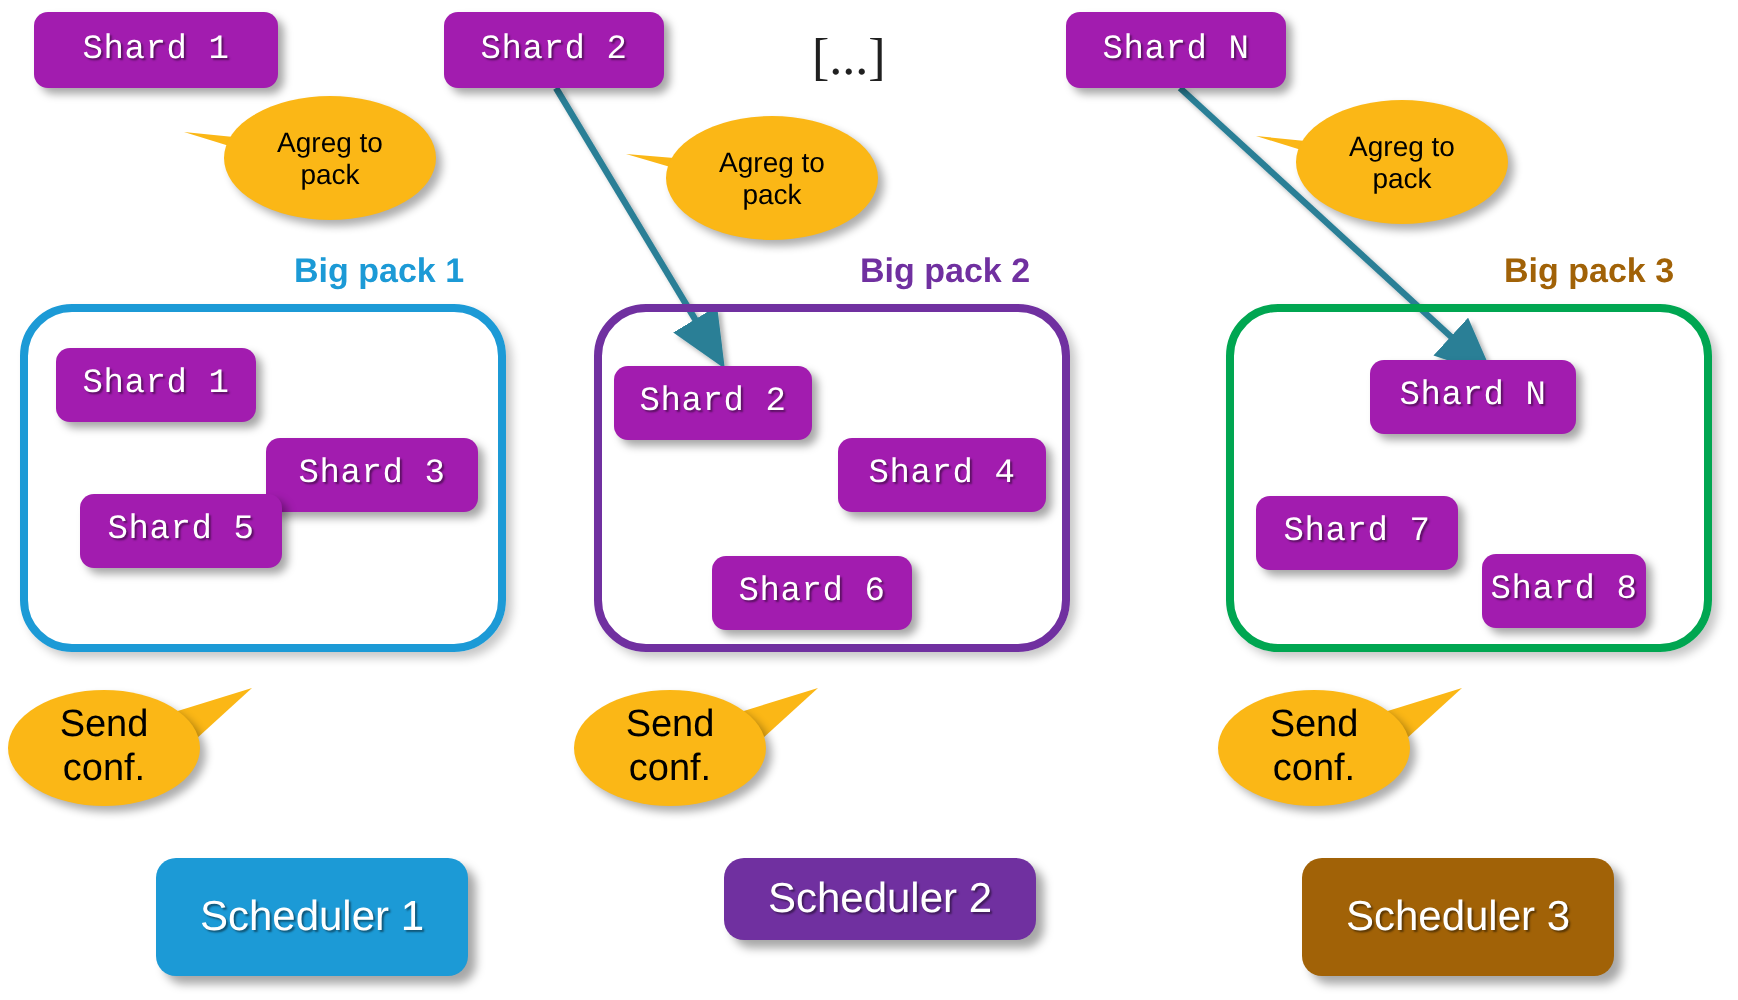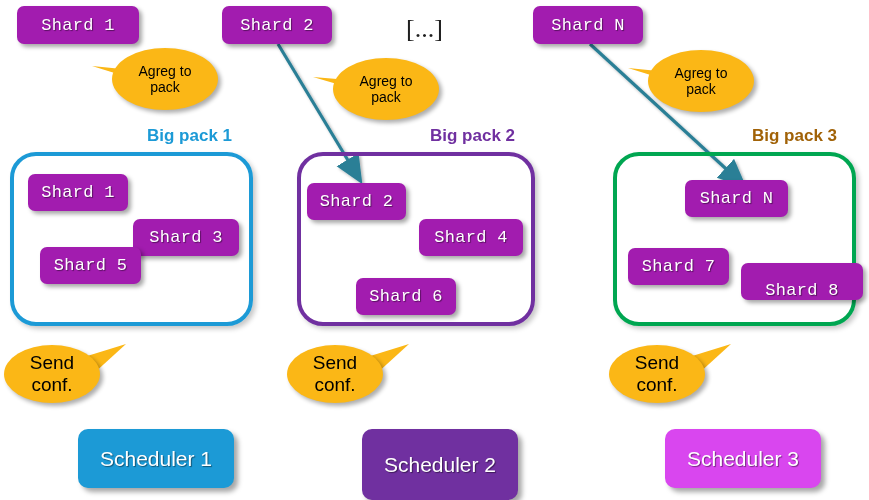--- a/index.html
+++ b/index.html
@@ -231,37 +231,37 @@
   </div>
 
   <div class="pack-label" style="left:752px; top:126px; color:#a16207;">Big pack 3</div>
   <div class="pack" style="left:613px; top:152px; width:243px; height:174px; border-color:#00A651;"></div>
   <div class="shard" style="left:685px; top:180px; width:103px; height:37px;">
     <span>Shard  N</span>
   </div>
   <div class="shard" style="left:628px; top:248px; width:101px; height:37px;">
     <span>Shard  7</span>
   </div>
-  <div class="shard" style="left:741px; top:263px; width:122px; height:37px;align-items:flex-end;">
+  <div class="shard" style="left:741px; top:277px; width:82px; height:37px;">
     <span>Shard  8</span>
   </div>
 
   <div class="callout small" style="left:4px; top:345px; width:96px; height:58px;">
     <span>Send conf.</span>
   </div>
   <div class="callout small" style="left:287px; top:345px; width:96px; height:58px;">
     <span>Send conf.</span>
   </div>
   <div class="callout small" style="left:609px; top:345px; width:96px; height:58px;">
     <span>Send conf.</span>
   </div>
 
   <div class="scheduler" style="left:50px; top:429px; width:156px; height:59px; background:#1C9AD6;">
     <span>Scheduler 1</span>
   </div>
-  <div class="scheduler" style="left:334px; top:429px; width:156px; height:71px; background:#7030A0;">
+  <div class="scheduler" style="left:334px; top:429px; width:156px; height:41px; background:#7030A0;">
     <span>Scheduler 2</span>
   </div>
-  <div class="scheduler" style="left:637px; top:429px; width:156px; height:59px; background:#d946ef;">
+  <div class="scheduler" style="left:623px; top:429px; width:156px; height:59px; background:#a16207;">
     <span>Scheduler 3</span>
   </div>
 
 </div>
 
 </body></html>

